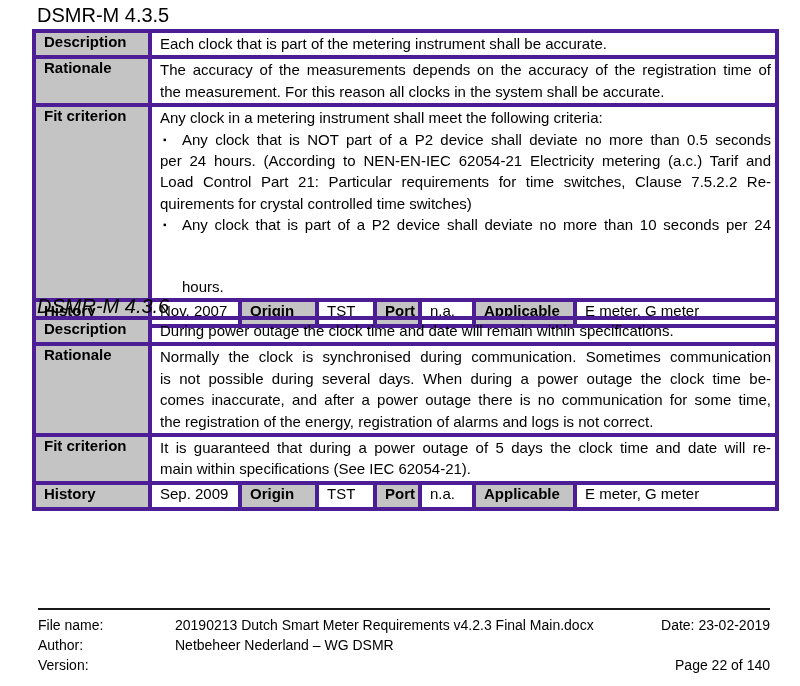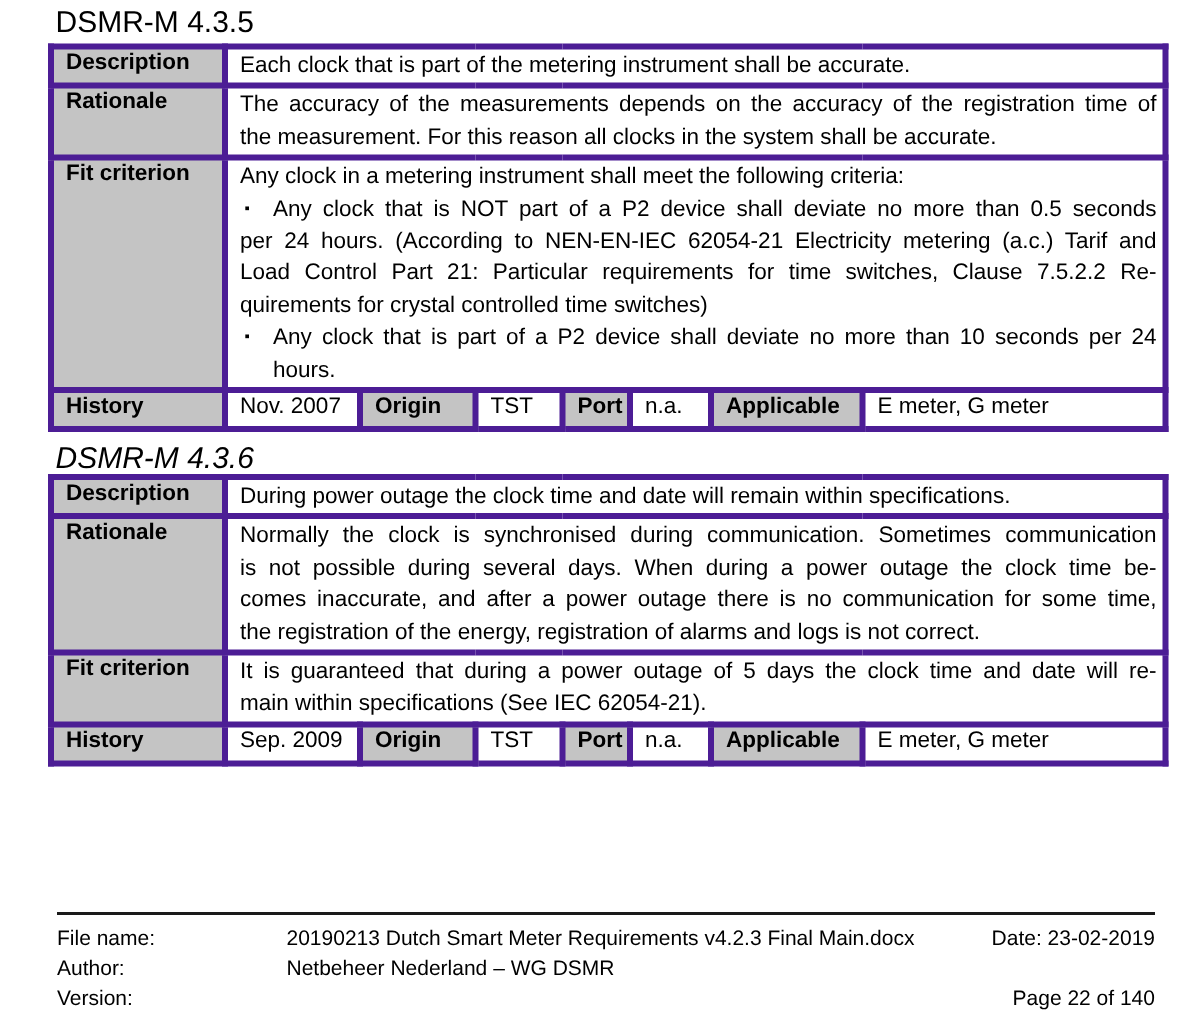--- a/index.html
+++ b/index.html
@@ -42,34 +42,33 @@
   .tline { line-height: 21.4px; }
   .just { text-align: justify; text-align-last: justify; }
   .bullet-wrap { position: relative; }
   .bullet {
     position: absolute;
     left: 3px; top: 0;
     font-size: 10px;
     line-height: 21.4px;
   }
   .btext { display: block; padding-left: 22px; }
-  .indent { padding-left: 22px; }
+  .indent { padding-left: 22px; margin-top: 40px; }
   .footer {
     position: absolute;
     left: 38px;
     right: 30px;
     top: 608px;
     border-top: 2px solid #1a1a1a;
     padding-top: 5px;
     font-size: 14px;
   }
   .footer-row {
     display: flex;
     line-height: 20px;
-    gap: 16px;
   }
   .f-lbl { width: 137px; flex: 0 0 137px; }
   .f-val { flex: 1 1 auto; }
   .f-right { margin-left: auto; text-align: right; white-space: nowrap; }
 </style>
 </head>
 <body>
 
 <div class="req-title" id="title-1">DSMR-M 4.3.5</div>
 

